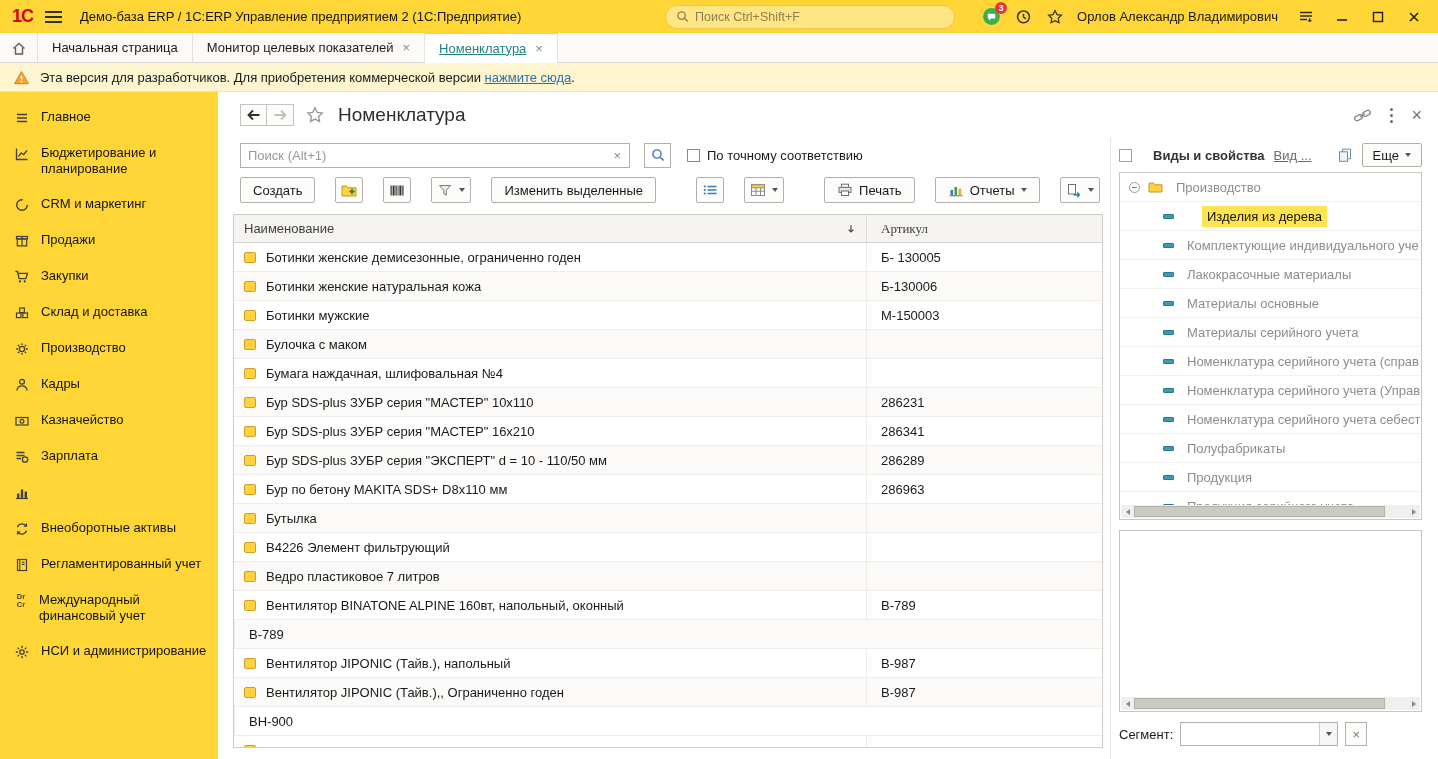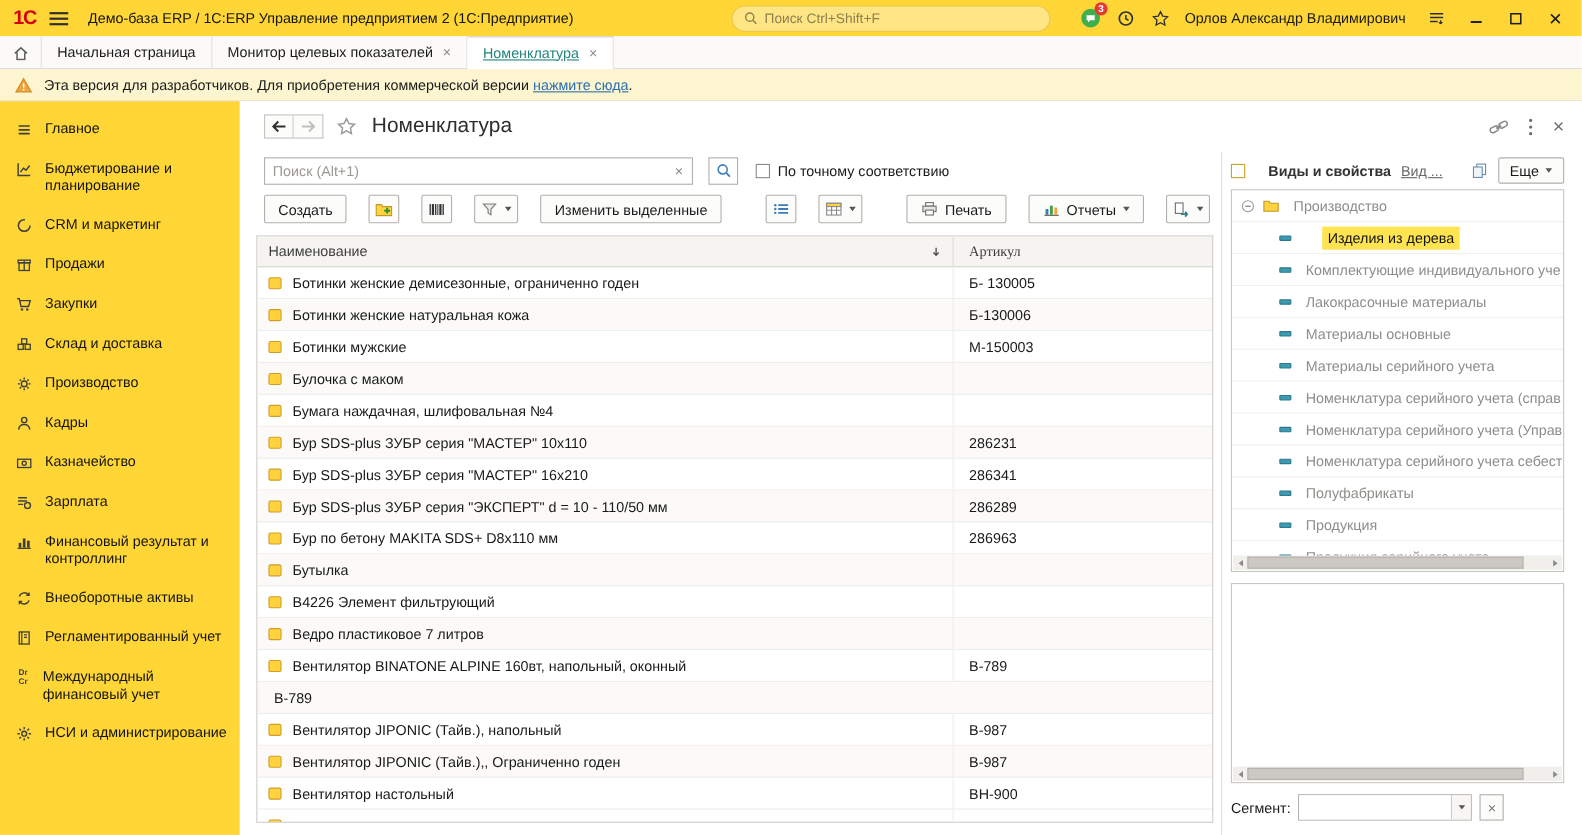--- a/index.html
+++ b/index.html
@@ -280,21 +280,20 @@
           </svg>
         <span>Зарплата</span>
       </div>
       <div class="side-item">
         <svg width="16" height="16" viewBox="0 0 16 16">
             <path d="M2 13.5h12" stroke="#3f3f3f" stroke-width="1.2"></path>
             <rect x="3" y="8.5" width="2.4" height="4.4" fill="#3f3f3f"></rect>
             <rect x="6.8" y="4.5" width="2.4" height="8.4" fill="#3f3f3f"></rect>
             <rect x="10.6" y="6.5" width="2.4" height="6.4" fill="#3f3f3f"></rect>
           </svg>
-        <span>Финансовый результат и контроллинг</span>
       </div>
       <div class="side-item">
         <svg width="16" height="16" viewBox="0 0 16 16">
             <path d="M3.5 6.2A5 5 0 0 1 12.4 5.2" fill="none" stroke="#3f3f3f" stroke-width="1.3"></path>
             <path d="M12.5 9.8A5 5 0 0 1 3.6 10.8" fill="none" stroke="#3f3f3f" stroke-width="1.3"></path>
             <path d="M12.4 2.6v2.6h-2.6M3.6 13.4v-2.6h2.6" fill="none" stroke="#3f3f3f" stroke-width="1.3"></path>
           </svg>
         <span>Внеоборотные активы</span>
       </div>
       <div class="side-item">
@@ -584,24 +583,20 @@
 
                 <div class="grid-row">
                   <div class="cell-name">
                     <span class="item-icon"></span>
                     <span>Вентилятор JIPONIC (Тайв.),, Ограниченно годен</span>
                   </div>
                   <div class="cell-article">В-987</div>
                 </div>
 
                 <div class="grid-row">
-                  <div class="cell-name">
-                    <span class="item-icon"></span>
-                    <span>Вентилятор настольный</span>
-                  </div>
                   <div class="cell-article">ВН-900</div>
                 </div>
               </div>
             <div class="grid-row">
               <div class="cell-name">
                   <span class="item-icon"></span>
                 </div>
               <div class="cell-article"></div>
             </div>
           </div>

